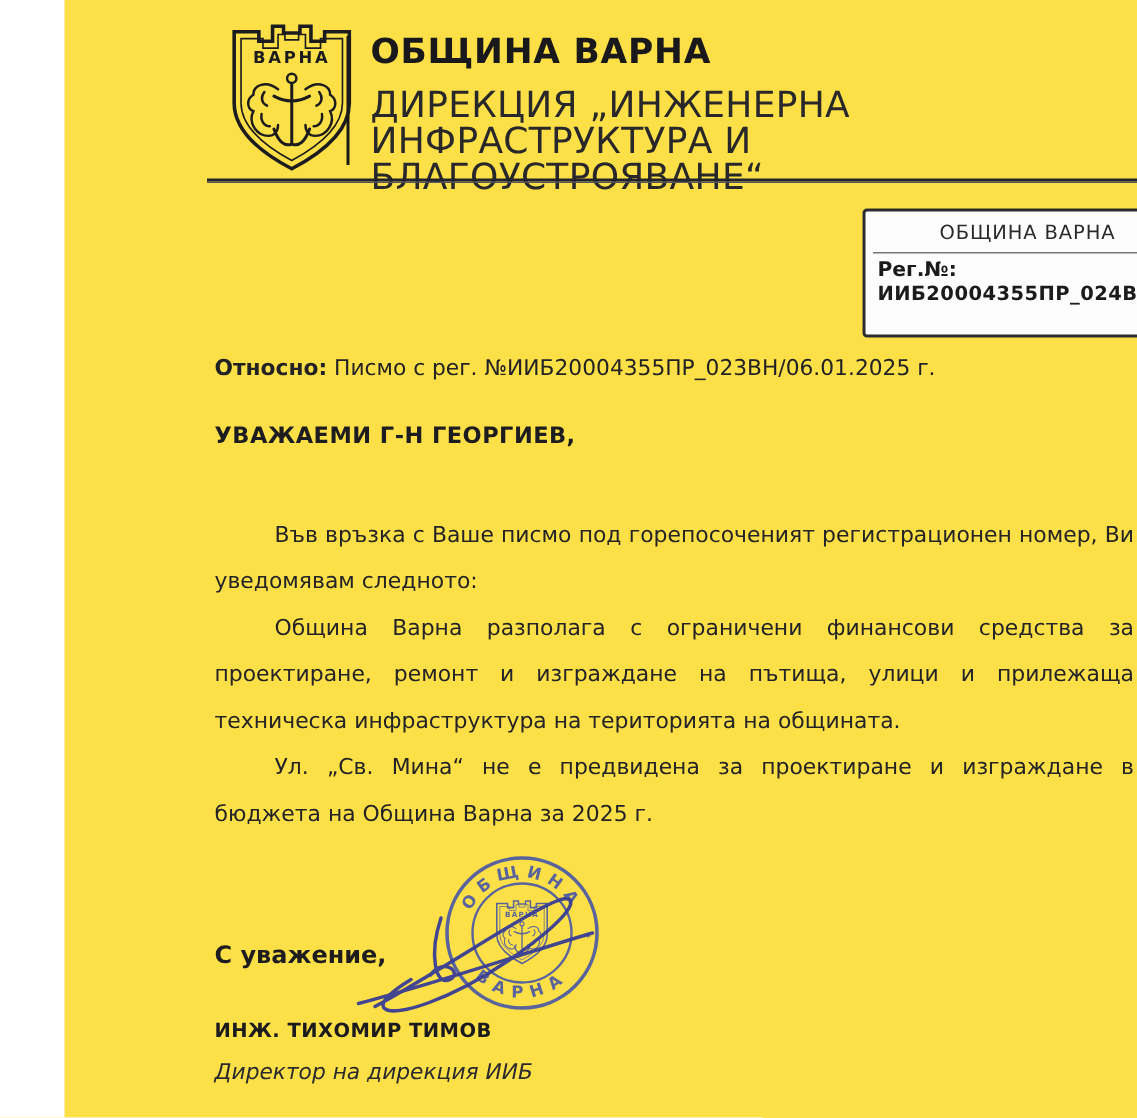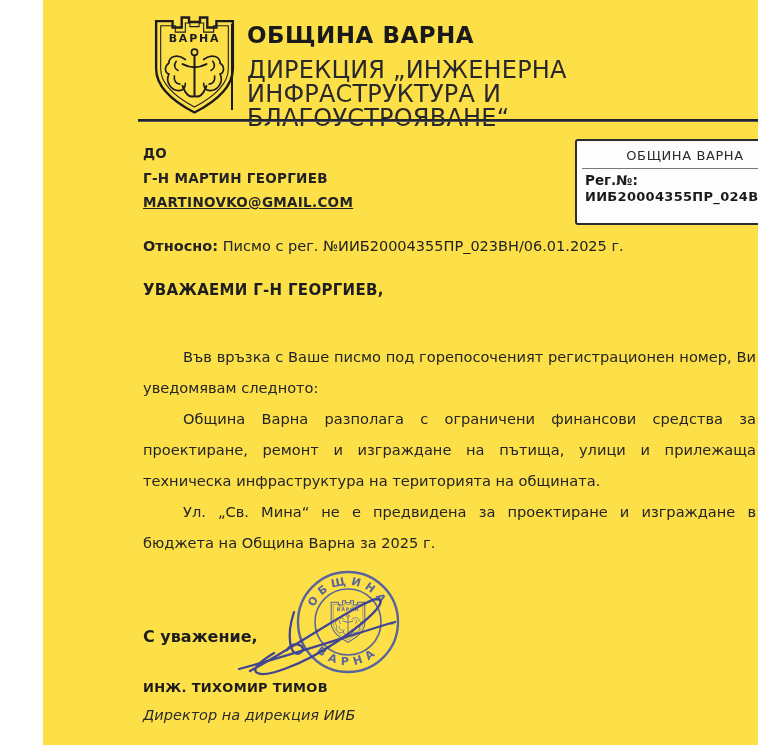--- a/index.html
+++ b/index.html
@@ -89,25 +89,20 @@
   </svg>
 
   <svg class="logo" viewBox="0 0 100 116">
     <use href="#varna-shield"></use>
   </svg>
   <div class="vrule"></div>
   <div class="org-title">ОБЩИНА ВАРНА</div>
   <div class="dept">ДИРЕКЦИЯ „ИНЖЕНЕРНА ИНФРАСТРУКТУРА И БЛАГОУСТРОЯВАНЕ“</div>
   <div class="hdiv"></div>
 
-  <div class="recipient">
-    <div>ДО</div>
-    <div>Г-Н МАРТИН ГЕОРГИЕВ</div>
-    <div class="email">MARTINOVKO@GMAIL.COM</div>
-  </div>
 
   <div class="regbox">
     <div class="org">ОБЩИНА ВАРНА</div>
     <hr class="rule">
     <div class="reg-label">Рег.№:</div>
     <div class="reg-number">ИИБ20004355ПР_024ВН</div>
   </div>
 
   <div class="subject">
     <span class="lbl">Относно:</span>

